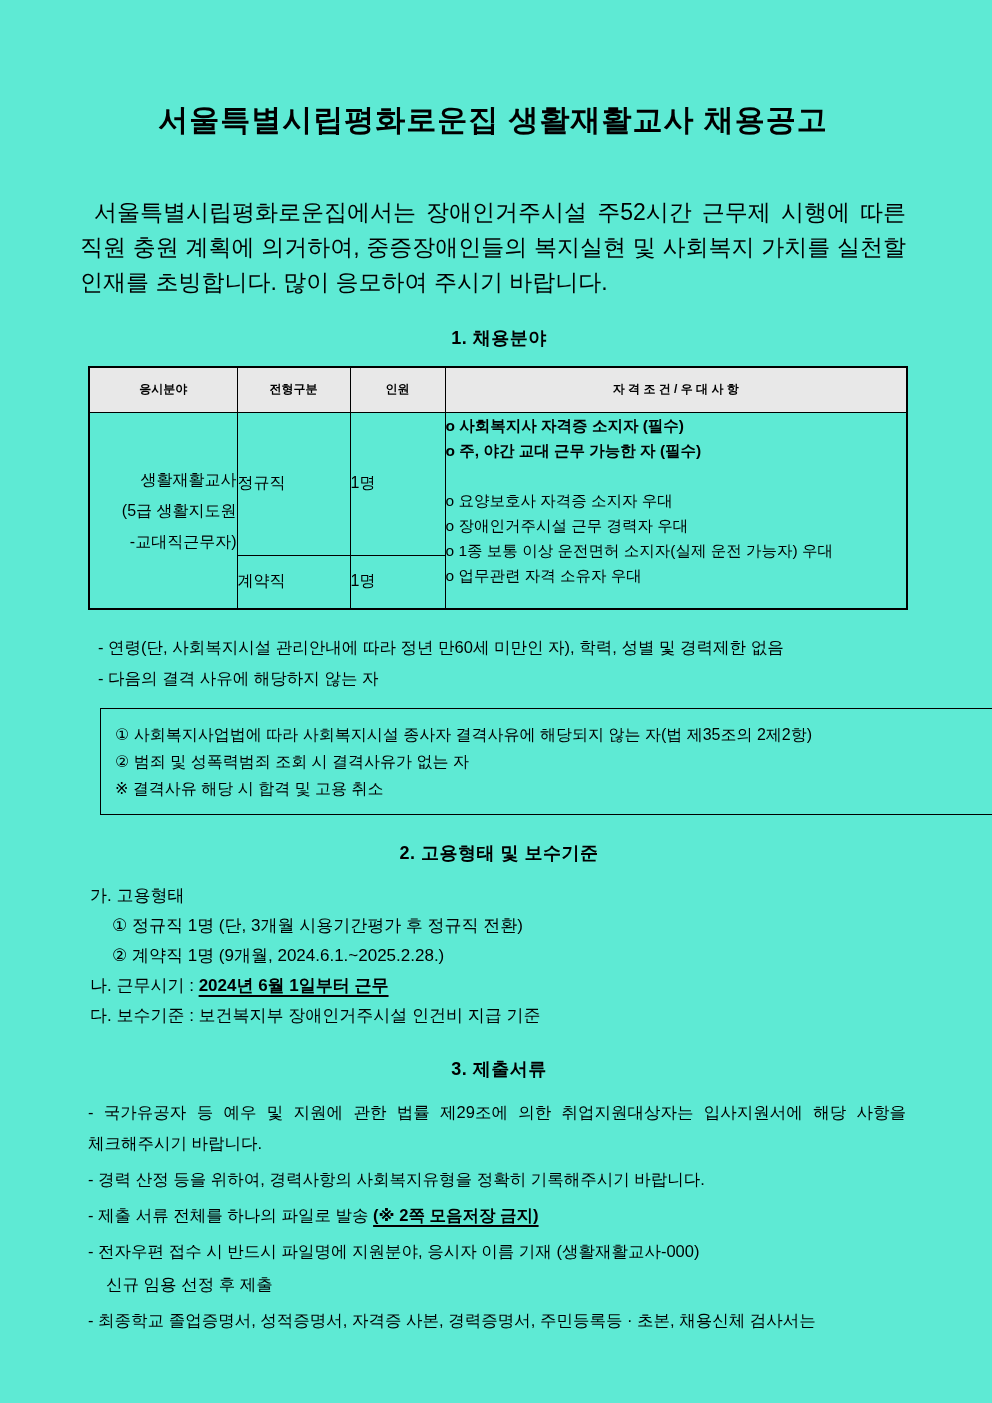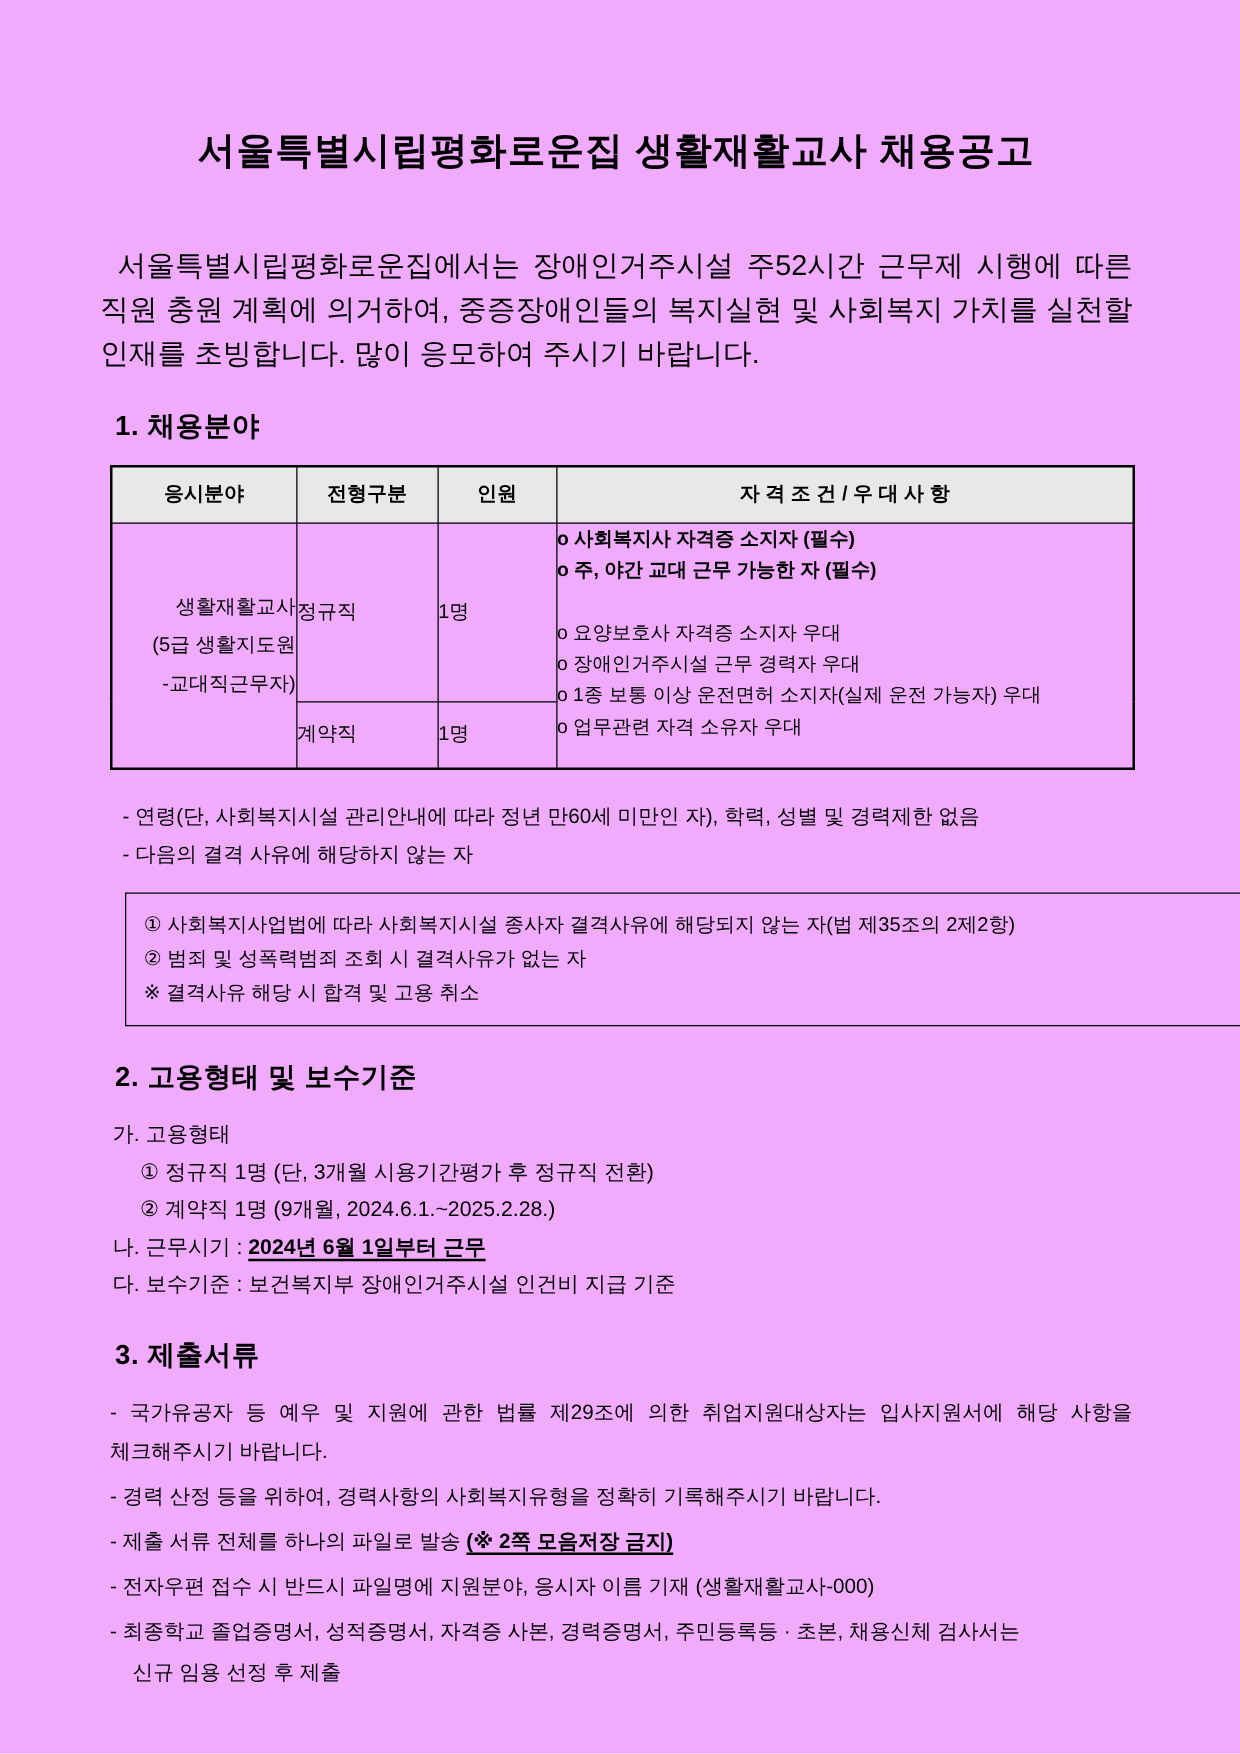--- a/index.html
+++ b/index.html
@@ -1,21 +1,21 @@
 <!DOCTYPE html>
 <html lang="ko"><head>
 <meta charset="utf-8">
 <style>
   * { box-sizing: border-box; }
   html, body { margin: 0; padding: 0; background: #ffffff; }
   .page {
     position: relative;
     width: 992px;
     height: 1403px;
-    background: #f0abfc;
+    background: #5eead4;
     color: #000000;
     font-family: "Liberation Sans", "DejaVu Sans", sans-serif;
     padding: 100px 86px 30px 80px;
     overflow: hidden;
     word-break: keep-all;
   }
   h1.doc-title {
     margin: 0 0 54px 0;
     font-size: 30px;
     font-weight: 800;
@@ -25,44 +25,45 @@
   }
   p.intro {
     margin: 0 0 26px 0;
     font-size: 23px;
     line-height: 35px;
     text-align: justify;
     text-indent: 14px;
   }
   h2.sec-h {
     margin: 0 0 16px 12px;
-    font-size: 22px;
+    font-size: 18px;
     font-weight: bold;
     letter-spacing: 0.5px;
+    text-align: center;
   }
   h2.sec-h.gap { margin-top: 26px; }
 
   
   table.recruit {
     border-collapse: collapse;
     width: 818px;
     margin: 0 0 22px 8px;
     border: 2px solid #000000;
     font-size: 16px;
     table-layout: fixed;
   }
   table.recruit th, table.recruit td {
     border: 1px solid #000000;
     padding: 0;
   }
   table.recruit th {
     background: #e8e8e8;
     height: 45px;
     font-weight: bold;
-    font-size: 16px;
+    font-size: 12px;
     text-align: center;
     vertical-align: middle;
   }
   col.c1 { width: 148px; }
   col.c2 { width: 113px; }
   col.c3 { width: 95px; }
   col.c4 { width: 462px; }
   td.pos {
     text-align: right;
     vertical-align: middle;
@@ -194,16 +195,16 @@
   <div class="s2line ind1">다. 보수기준 : 보건복지부 장애인거주시설 인건비 지급 기준</div>
 
   <h2 class="sec-h gap">3. 제출서류</h2>
 
   <p class="s3item">- 국가유공자 등 예우 및 지원에 관한 법률 제29조에 의한 취업지원대상자는 입사지원서에 해당 사항을 체크해주시기 바랍니다.</p>
   <p class="s3item">- 경력 산정 등을 위하여, 경력사항의 사회복지유형을 정확히 기록해주시기 바랍니다.</p>
   <p class="s3item">
     <span>- 제출 서류 전체를 하나의 파일로 발송 </span><span class="bu">(※ 2쪽 모음저장 금지)</span>
   </p>
   <p class="s3item">- 전자우편 접수 시 반드시 파일명에 지원분야, 응시자 이름 기재 (생활재활교사-000)</p>
+  <p class="s3item cont">신규 임용 선정 후 제출</p>
   <p class="s3item">- 최종학교 졸업증명서, 성적증명서, 자격증 사본, 경력증명서, 주민등록등 · 초본, 채용신체 검사서는</p>
-  <p class="s3item cont">신규 임용 선정 후 제출</p>
 
 </div>
 
 </body></html>

